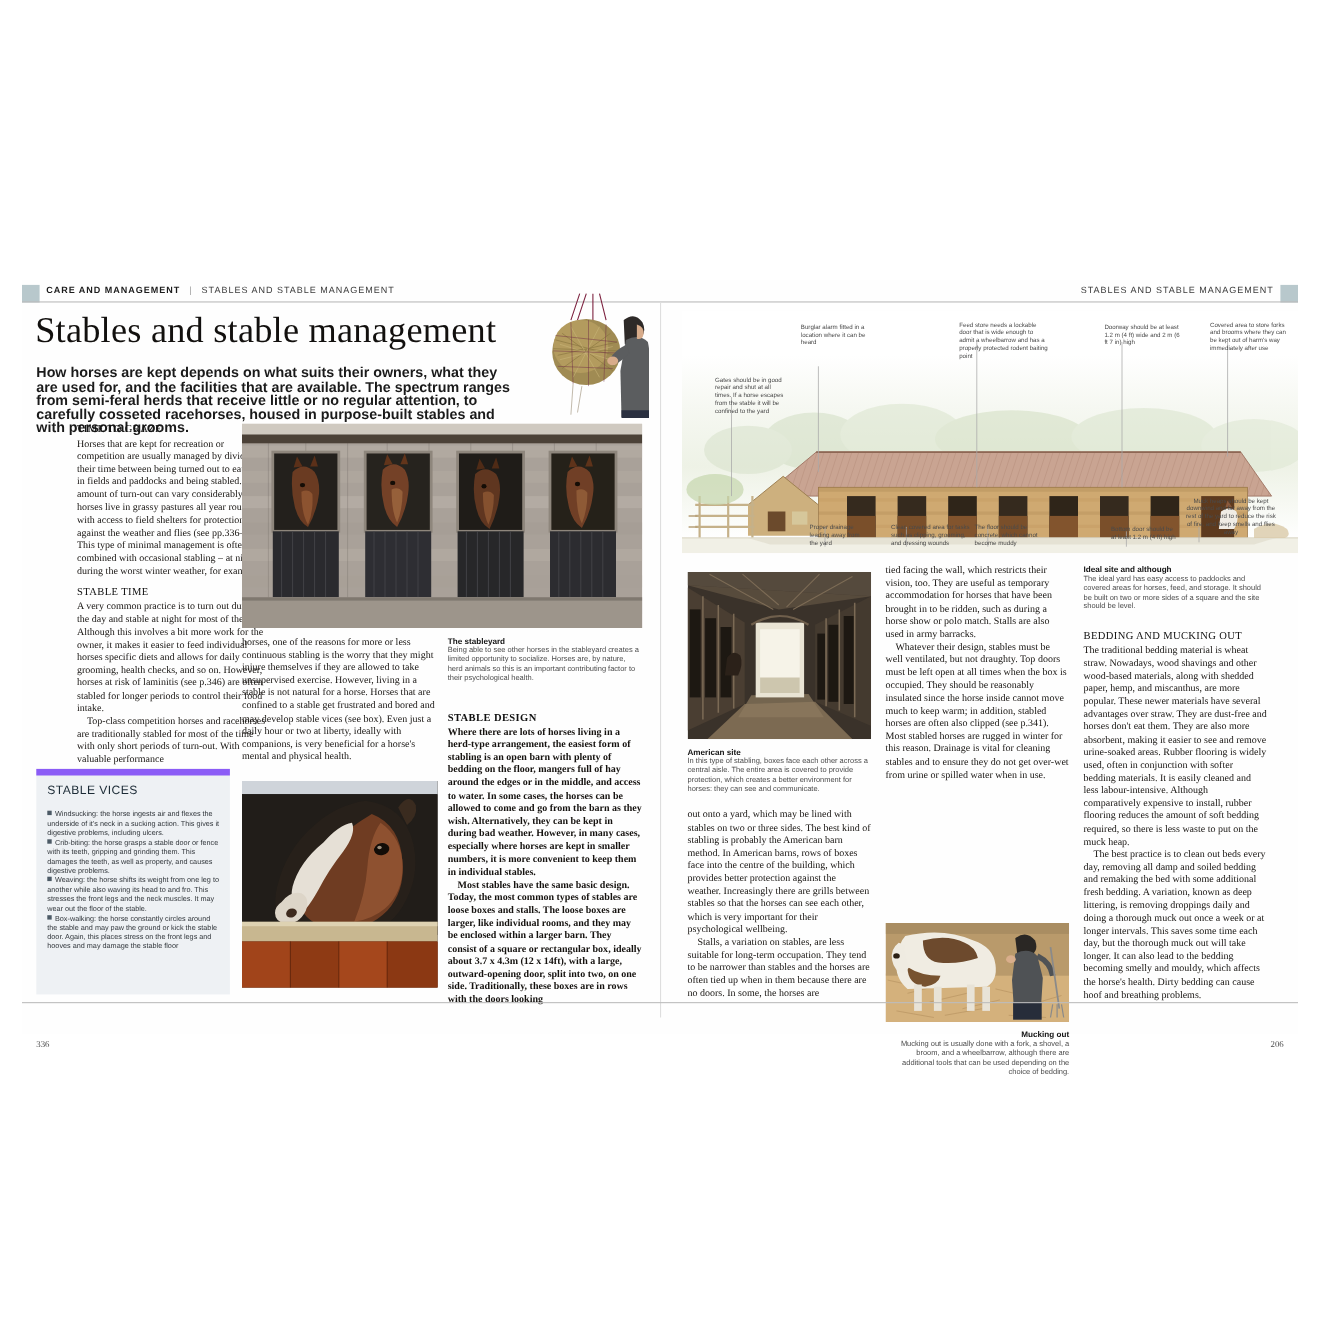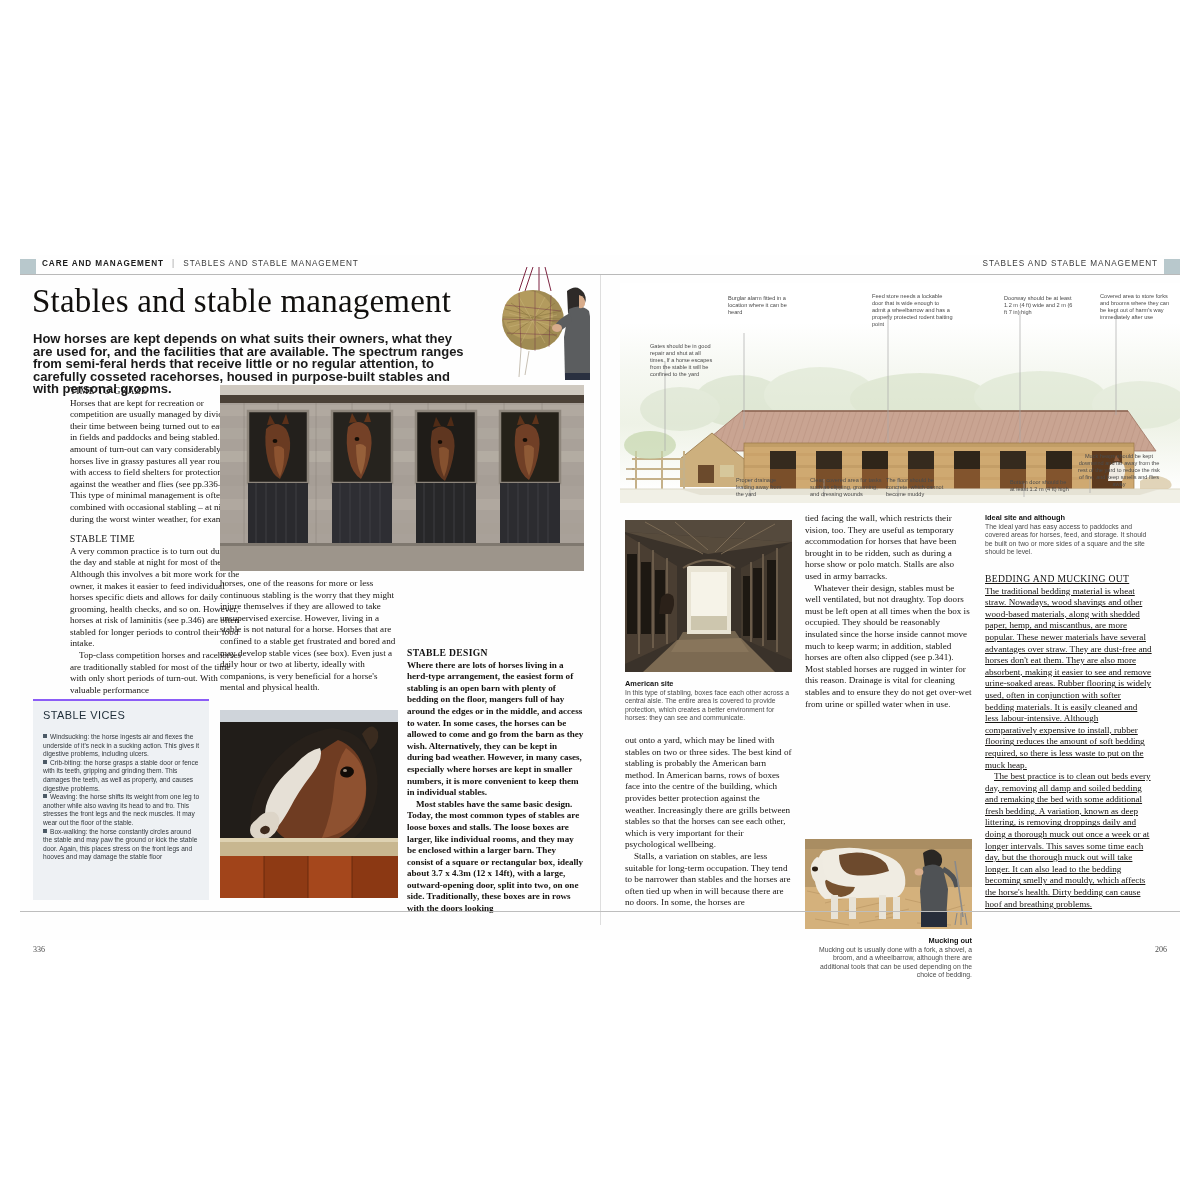--- a/index.html
+++ b/index.html
@@ -102,21 +102,21 @@
   .cap b{ display:block; font-size:7.4px; color:#141414; margin-bottom:1px;}
   .cap span{ display:block; font-size:6.8px; line-height:8.4px; color:#4b4b4b;}
   #cap-stableyard{ left:387px; top:323px; width:175px; }
   #cap-barn{ left:605px; top:424px; width:167px; }
   #cap-ideal{ left:965px; top:258px; width:167px; }
   #cap-muck{ left:785px; top:681px; width:167px;text-align:right; }
 
   
   .vicebox{
     position:absolute; left:13px; top:444px; width:176px; height:199px;
-    background:#eef1f4; border-top:2px solid #8b5cf6;
+    background:#eef1f4; border-top:6px solid #8b5cf6;
   }
   .vicebox .vtitle{
     position:absolute; left:10px; top:8px;
     font-family:"Liberation Sans", sans-serif;
     font-size:11px; color:#1c2b36; letter-spacing:.4px;
   }
   .vicebox .vbody{
     position:absolute; left:10px; top:32px; width:158px;
     font-family:"Liberation Sans", sans-serif;
     font-size:6.6px; line-height:8.6px; color:#33383d;
@@ -336,20 +336,24 @@
         <rect x="44" y="146" width="44" height="42" fill="#8e3a14"></rect>
         <rect x="88" y="146" width="44" height="42" fill="#a5471c"></rect>
         <rect x="132" y="146" width="46" height="42" fill="#8b3813"></rect>
       </g>
       <g stroke="#5e240b" stroke-width="1" opacity="0.8">
         <path d="M44 146 V188 M88 146 V188 M132 146 V188"></path>
       </g>
     </svg>
   </div>
 
+  <div class="cap" id="cap-stableyard">
+    <b>The stableyard</b>
+    <span>Being able to see other horses in the stableyard creates a limited opportunity to socialize. Horses are, by nature, herd animals so this is an important contributing factor to their psychological health.</span>
+  </div>
 
   <div class="col bodytext" id="c3" style="top:392px;">
     <div class="head">STABLE DESIGN</div>
     <p>Where there are lots of horses living in a herd-type arrangement, the easiest form of stabling is an open barn with plenty of bedding on the floor, mangers full of hay around the edges or in the middle, and access to water. In some cases, the horses can be allowed to come and go from the barn as they wish. Alternatively, they can be kept in during bad weather. However, in many cases, especially where horses are kept in smaller numbers, it is more convenient to keep them in individual stables.</p>
     <p>Most stables have the same basic design. Today, the most common types of stables are loose boxes and stalls. The loose boxes are larger, like individual rooms, and they may be enclosed within a larger barn. They consist of a square or rectangular box, ideally about 3.7 x 4.3m (12 x 14ft), with a large, outward-opening door, split into two, on one side. Traditionally, these boxes are in rows with the doors looking</p>
   </div>
 
   <div class="illus">
     <div class="illus-sky"></div>
 
@@ -497,21 +501,21 @@
     </svg>
   </div>
 
   <div class="cap" id="cap-barn">
     <b>American site</b>
     <span>In this type of stabling, boxes face each other across a central aisle. The entire area is covered to provide protection, which creates a better environment for horses: they can see and communicate.</span>
   </div>
 
   <div class="col bodytext" id="c4" style="top:480px;">
     <p>out onto a yard, which may be lined with stables on two or three sides. The best kind of stabling is probably the American barn method. In American barns, rows of boxes face into the centre of the building, which provides better protection against the weather. Increasingly there are grills between stables so that the horses can see each other, which is very important for their psychological wellbeing.</p>
-    <p>Stalls, a variation on stables, are less suitable for long-term occupation. They tend to be narrower than stables and the horses are often tied up when in will because there are no doors. In some, the horses are</p>
+    <p>Stalls, a variation on stables, are less suitable for long-term occupation. They tend to be narrower than stables and the horses are often tied up when in them because there are no doors. In some, the horses are</p>
   </div>
 
   <div class="col bodytext" id="c5">
     <p>tied facing the wall, which restricts their vision, too. They are useful as temporary accommodation for horses that have been brought in to be ridden, such as during a horse show or polo match. Stalls are also used in army barracks.</p>
     <p>Whatever their design, stables must be well ventilated, but not draughty. Top doors must be left open at all times when the box is occupied. They should be reasonably insulated since the horse inside cannot move much to keep warm; in addition, stabled horses are often also clipped (see p.341). Most stabled horses are rugged in winter for this reason. Drainage is vital for cleaning stables and to ensure they do not get over-wet from urine or spilled water when in use.</p>
   </div>
 
   <div class="photo ph-muck">
     <svg width="167" height="90" viewBox="0 0 167 90" preserveAspectRatio="none">
       <rect width="167" height="90" fill="#c9a775"></rect>
@@ -554,21 +558,21 @@
   <div class="cap" id="cap-muck">
     <b>Mucking out</b>
     <span>Mucking out is usually done with a fork, a shovel, a broom, and a wheelbarrow, although there are additional tools that can be used depending on the choice of bedding.</span>
   </div>
 
   <div class="cap" id="cap-ideal">
     <b>Ideal site and although</b>
     <span>The ideal yard has easy access to paddocks and covered areas for horses, feed, and storage. It should be built on two or more sides of a square and the site should be level.</span>
   </div>
 
-  <div class="col bodytext" id="c6" style="top:318px;text-decoration:underline;">
+  <div class="col bodytext" id="c6" style="top:318px;">
     <div class="head">BEDDING AND MUCKING OUT</div>
     <p>The traditional bedding material is wheat straw. Nowadays, wood shavings and other wood-based materials, along with shedded paper, hemp, and miscanthus, are more popular. These newer materials have several advantages over straw. They are dust-free and horses don't eat them. They are also more absorbent, making it easier to see and remove urine-soaked areas. Rubber flooring is widely used, often in conjunction with softer bedding materials. It is easily cleaned and less labour-intensive. Although comparatively expensive to install, rubber flooring reduces the amount of soft bedding required, so there is less waste to put on the muck heap.</p>
     <p>The best practice is to clean out beds every day, removing all damp and soiled bedding and remaking the bed with some additional fresh bedding. A variation, known as deep littering, is removing droppings daily and doing a thorough muck out once a week or at longer intervals. This saves some time each day, but the thorough muck out will take longer. It can also lead to the bedding becoming smelly and mouldy, which affects the horse's health. Dirty bedding can cause hoof and breathing problems.</p>
   </div>
 
   <div class="footrule"></div>
   <div class="folio l">336</div>
   <div class="folio r">206</div>
 
 </div>

